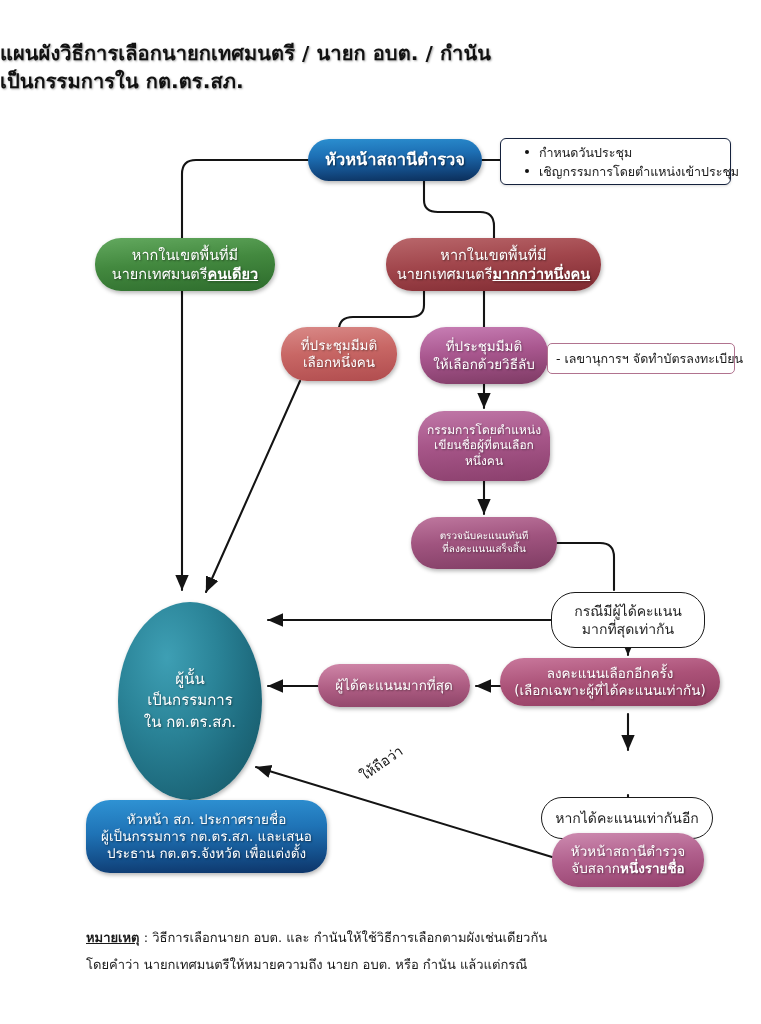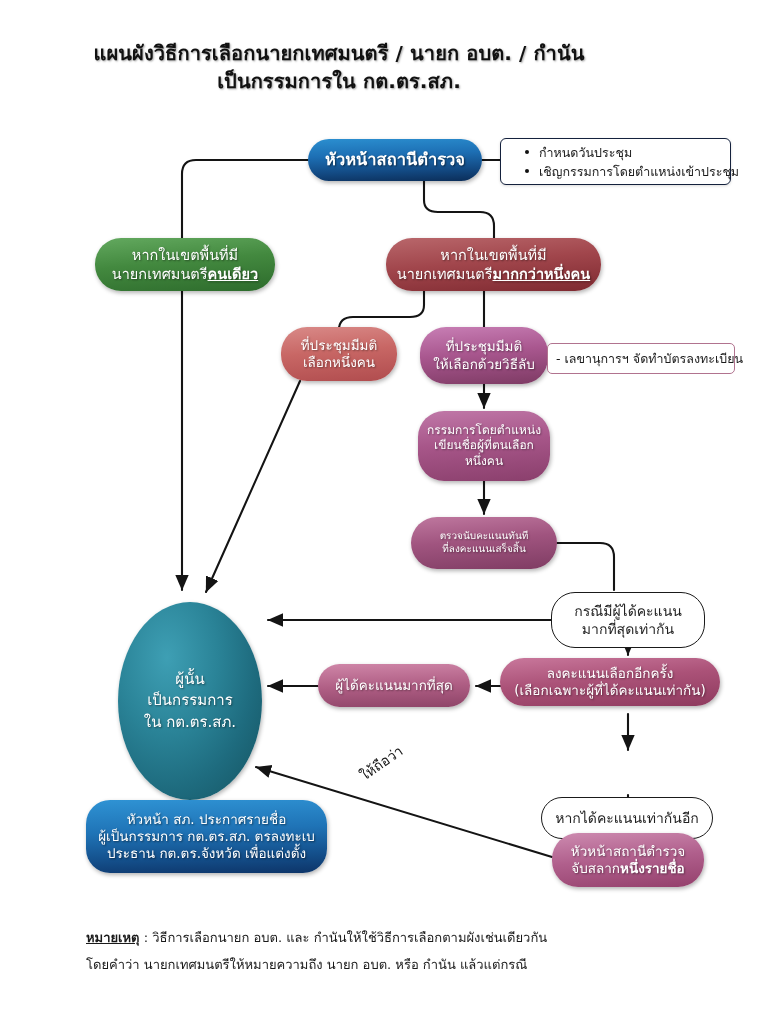--- a/index.html
+++ b/index.html
@@ -8,21 +8,21 @@
     width:761px; height:1024px;
     background:#ffffff;
     font-family:"DejaVu Sans","Liberation Sans",sans-serif;
     position:relative; overflow:hidden;
   }
   #stage { position:absolute; left:0; top:0; width:761px; height:1024px; }
 
   
   .title {
     position:absolute; left:0; top:40px; width:678px;
-    text-align:center; font-size:20px; font-weight:bold;
+    font-size:20px; font-weight:bold;
     color:#111; line-height:1.38; letter-spacing:.1px;
     text-shadow:1px 1px 2px rgba(0,0,0,.35);
   }
   .title div { white-space:nowrap; }
 
   
   #wires { position:absolute; left:0; top:0; width:761px; height:1024px; }
 
   
   .node {
@@ -298,21 +298,21 @@
     <span class="in">
       <span>ผู้นั้น</span><br>
       <span>เป็นกรรมการ</span><br>
       <span>ใน กต.ตร.สภ.</span>
     </span>
   </div>
 
   <div class="node n-announce">
     <span class="in">
       <span>หัวหน้า สภ. ประกาศรายชื่อ</span><br>
-      <span>ผู้เป็นกรรมการ กต.ตร.สภ. ตรลงทะเบ</span><br>
+      <span>ผู้เป็นกรรมการ กต.ตร.สภ. และเสนอ</span><br>
       <span>ประธาน กต.ตร.จังหวัด เพื่อแต่งตั้ง</span>
     </span>
   </div>
 
   <div class="diag-label">ให้ถือว่า</div>
 
   <div class="footnote">
     <div>
       <u>หมายเหตุ</u><span> : วิธีการเลือกนายก อบต. และ กำนันให้ใช้วิธีการเลือกตามผังเช่นเดียวกัน</span>
     </div>

